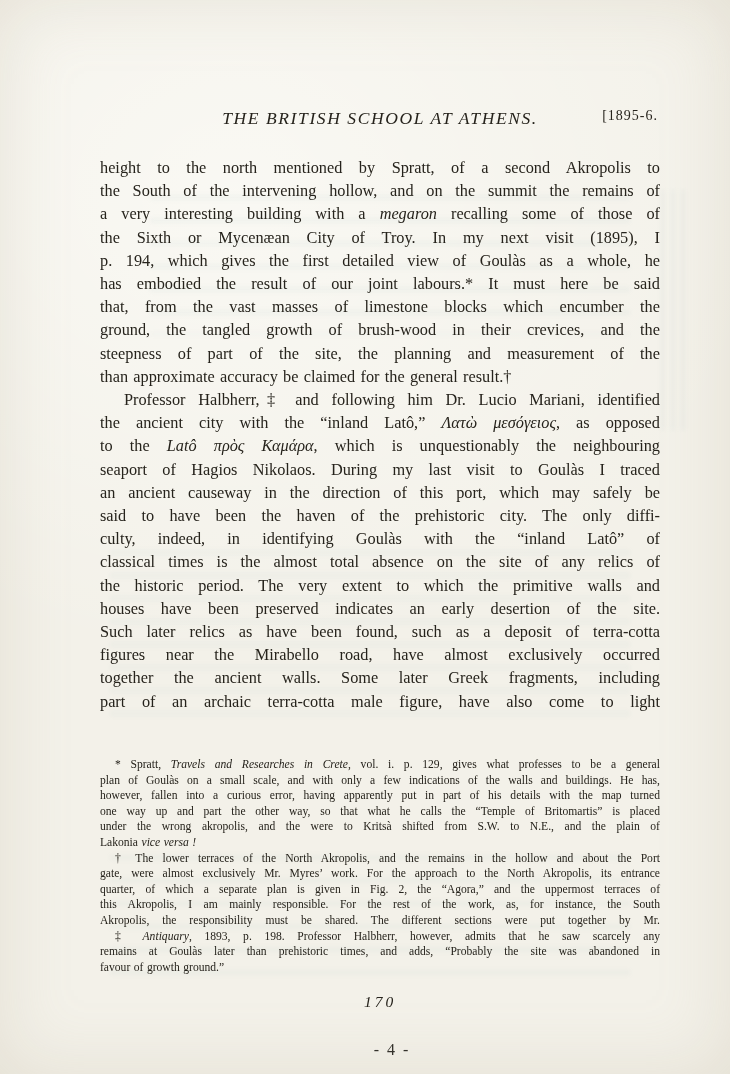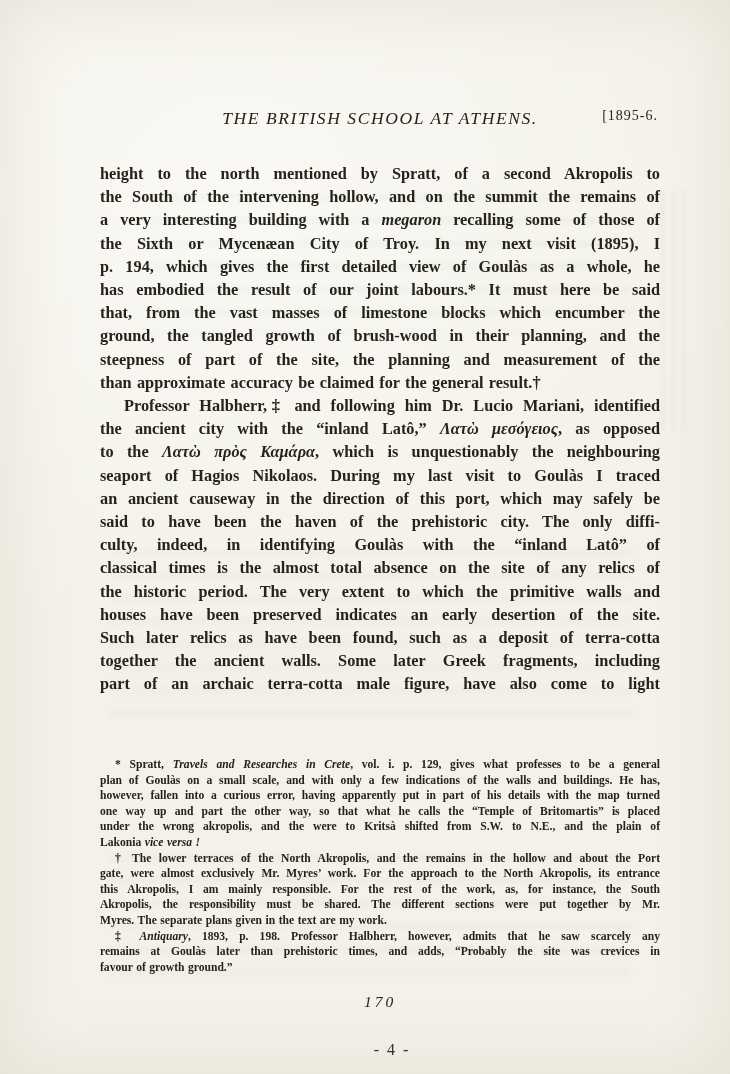--- a/index.html
+++ b/index.html
@@ -46,32 +46,30 @@
     white-space:nowrap;
   }
   .rh-year{
     position:absolute;right:2px;top:0;
     font-style:normal;
     letter-spacing:1px;
     font-size:14px;
   }
 
   .body-text{
-    position:absolute;left:100px;top:162px;width:560px;
+    position:absolute;left:100px;top:156px;width:560px;
     font-size:16.3px;
     line-height:23.2px;
     word-spacing:1.2px;
-    font-weight:bold;
   }
   .footnotes{
     position:absolute;left:100px;top:757px;width:560px;
     font-size:11.6px;
     line-height:15.6px;
     word-spacing:.6px;
-    font-weight:bold;
   }
   .tline{
     text-align:justify;
     text-align-last:justify;
   }
   .tline.lastline{text-align-last:left;}
   .tline.indent{text-indent:24px;}
   .footnotes .tline.indent{text-indent:15px;}
 
   .page-number{
@@ -106,60 +104,61 @@
 
   <main class="body-text" id="bodyText">
       <div class="para">
         <div class="tline">height to the north mentioned by Spratt, of a second Akropolis to</div>
         <div class="tline">the South of the intervening hollow, and on the summit the remains of</div>
         <div class="tline">a very interesting building with a <i>megaron</i> recalling some of those of</div>
         <div class="tline">the Sixth or Mycenæan City of Troy.  In my next visit (1895), I</div>
         <div class="tline">p. 194, which gives the first detailed view of Goulàs as a whole, he</div>
         <div class="tline">has embodied the result of our joint labours.*  It must here be said</div>
         <div class="tline">that, from the vast masses of limestone blocks which encumber the</div>
-        <div class="tline">ground, the tangled growth of brush-wood in their planning, and the</div>
+        <div class="tline">ground, the tangled growth of brush-wood in their crevices, and the</div>
         <div class="tline">steepness of part of the site, the planning and measurement of the</div>
         <div class="tline lastline">than approximate accuracy be claimed for the general result.†</div>
       </div>
       <div class="para">
         <div class="tline indent">Professor Halbherr,‡ and following him Dr. Lucio Mariani, identified</div>
         <div class="tline">the ancient city with the “inland Latô,” <i>Λατὼ μεσόγειος</i>, as opposed</div>
-        <div class="tline">to the <i>Λατὼ πρὸς Καμάρα</i>, which is unquestionably the neighbouring</div>
+        <div class="tline">to the <i>Latô πρὸς Καμάρα</i>, which is unquestionably the neighbouring</div>
         <div class="tline">seaport of Hagios Nikolaos.  During my last visit to Goulàs I traced</div>
         <div class="tline">an ancient causeway in the direction of this port, which may safely be</div>
         <div class="tline">said to have been the haven of the prehistoric city.  The only diffi-</div>
         <div class="tline">culty, indeed, in identifying Goulàs with the “inland Latô” of</div>
         <div class="tline">classical times is the almost total absence on the site of any relics of</div>
         <div class="tline">the historic period.  The very extent to which the primitive walls and</div>
         <div class="tline">houses have been preserved indicates an early desertion of the site.</div>
         <div class="tline">Such later relics as have been found, such as a deposit of terra-cotta</div>
+        <div class="tline">figures near the Mirabello road, have almost exclusively occurred</div>
         <div class="tline">together the ancient walls.  Some later Greek fragments, including</div>
         <div class="tline">part of an archaic terra-cotta male figure, have also come to light</div>
       </div>
     </main>
 
   <section class="footnotes" id="footnotes">
       <div class="para">
         <div class="tline indent">* Spratt, <i>Travels and Researches in Crete</i>, vol. i. p. 129, gives what professes to be a general</div>
         <div class="tline">plan of Goulàs on a small scale, and with only a few indications of the walls and buildings.  He has,</div>
         <div class="tline">however, fallen into a curious error, having apparently put in part of his details with the map turned</div>
         <div class="tline">one way up and part the other way, so that what he calls the “Temple of Britomartis” is placed</div>
         <div class="tline">under the wrong akropolis, and the were to Kritsà shifted from S.W. to N.E., and the plain of</div>
         <div class="tline lastline">Lakonia <i>vice versa !</i></div>
       </div>
       <div class="para">
         <div class="tline indent">† The lower terraces of the North Akropolis, and the remains in the hollow and about the Port</div>
         <div class="tline">gate, were almost exclusively Mr. Myres’ work.  For the approach to the North Akropolis, its entrance</div>
+        <div class="tline">quarter, of which a separate plan is given in Fig. 2, the “Agora,” and the uppermost terraces of</div>
         <div class="tline">this Akropolis, I am mainly responsible.  For the rest of the work, as, for instance, the South</div>
         <div class="tline">Akropolis, the responsibility must be shared.  The different sections were put together by Mr.</div>
-        <div class="tline lastline">Myres.  The separate plans given in the text are my work.</div>
       </div>
       <div class="para">
         <div class="tline indent">‡ <i>Antiquary</i>, 1893, p. 198.  Professor Halbherr, however, admits that he saw scarcely any</div>
-        <div class="tline">remains at Goulàs later than prehistoric times, and adds, “Probably the site was crevices in</div>
+        <div class="tline">remains at Goulàs later than prehistoric times, and adds, “Probably the site was abandoned in</div>
         <div class="tline lastline">favour of growth ground.”</div>
       </div>
     </section>
 
   <div class="page-number">170</div>
 
   <div class="scan-footer">- 4 -</div>
 
 </div>
 

